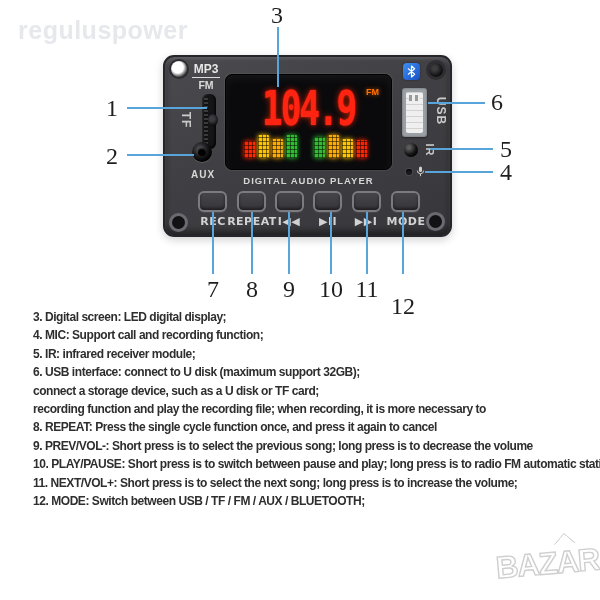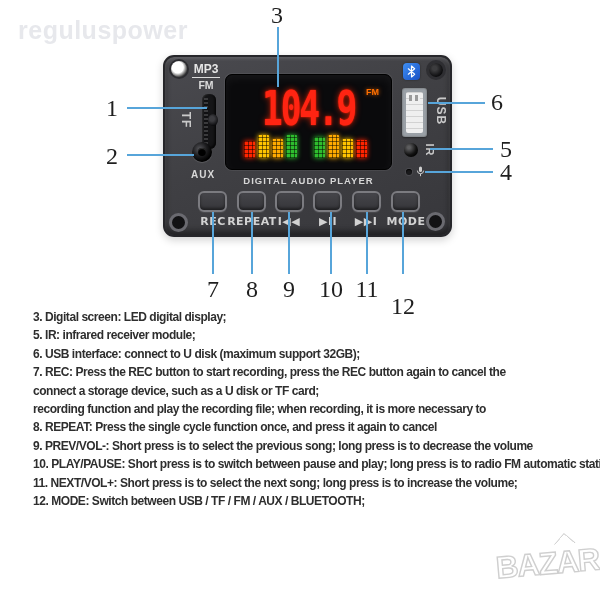--- a/index.html
+++ b/index.html
@@ -198,23 +198,23 @@
 <span class="abs co-num" style="left:497px;top:102px">6</span>
 <span class="abs co-num" style="left:213px;top:289px">7</span>
 <span class="abs co-num" style="left:252px;top:289px">8</span>
 <span class="abs co-num" style="left:289px;top:289px">9</span>
 <span class="abs co-num" style="left:331px;top:289px">10</span>
 <span class="abs co-num" style="left:367px;top:289px">11</span>
 <span class="abs co-num" style="left:403px;top:306px">12</span>
 
 <div class="abs descriptions">
   <div class="desc-line">3. Digital screen: LED digital display;</div>
+  <div class="desc-line">4. MIC: Support call and recording function;</div>
   <div class="desc-line">5. IR: infrared receiver module;</div>
   <div class="desc-line">6. USB interface: connect to U disk (maximum support 32GB);</div>
-  <div class="desc-line">7. REC: Press the REC button to start recording, press the REC button again to cancel the</div>
   <div class="desc-line">connect a storage device, such as a U disk or TF card;</div>
   <div class="desc-line">recording function and play the recording file; when recording, it is more necessary to</div>
   <div class="desc-line">8. REPEAT: Press the single cycle function once, and press it again to cancel</div>
   <div class="desc-line">9. PREV/VOL-: Short press is to select the previous song; long press is to decrease the volume</div>
   <div class="desc-line">10. PLAY/PAUSE: Short press is to switch between pause and play; long press is to radio FM automatic station;</div>
   <div class="desc-line">11. NEXT/VOL+: Short press is to select the next song; long press is to increase the volume;</div>
   <div class="desc-line">12. MODE: Switch between USB / TF / FM / AUX / BLUETOOTH;</div>
 </div>
 
 <div class="abs bazar-wm">

